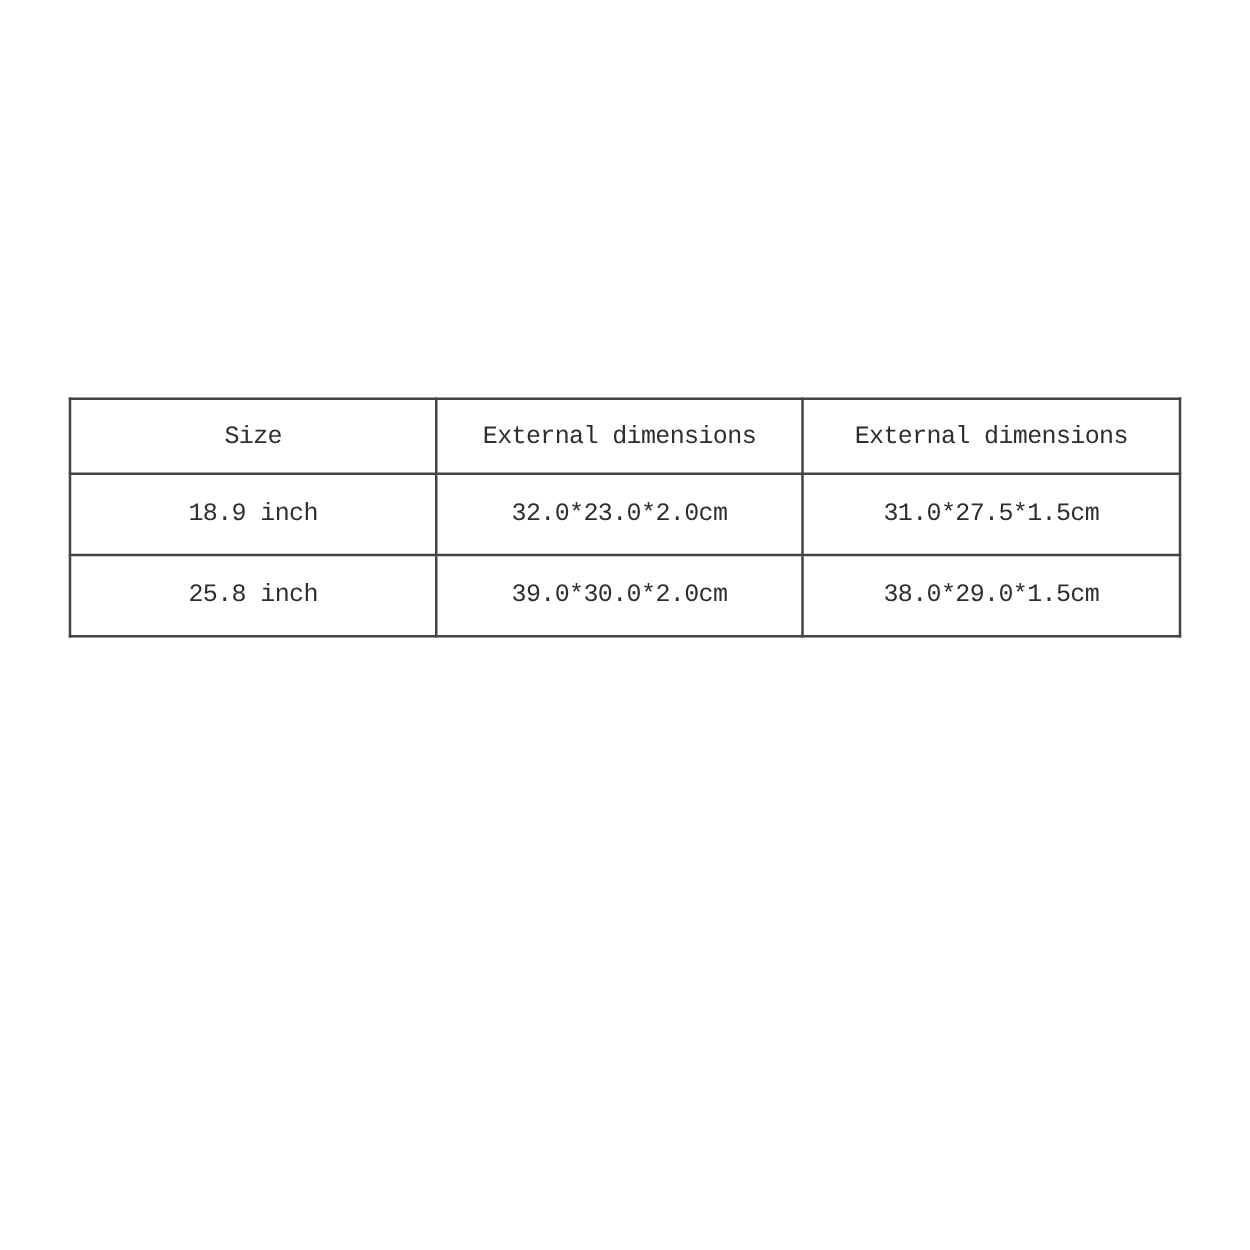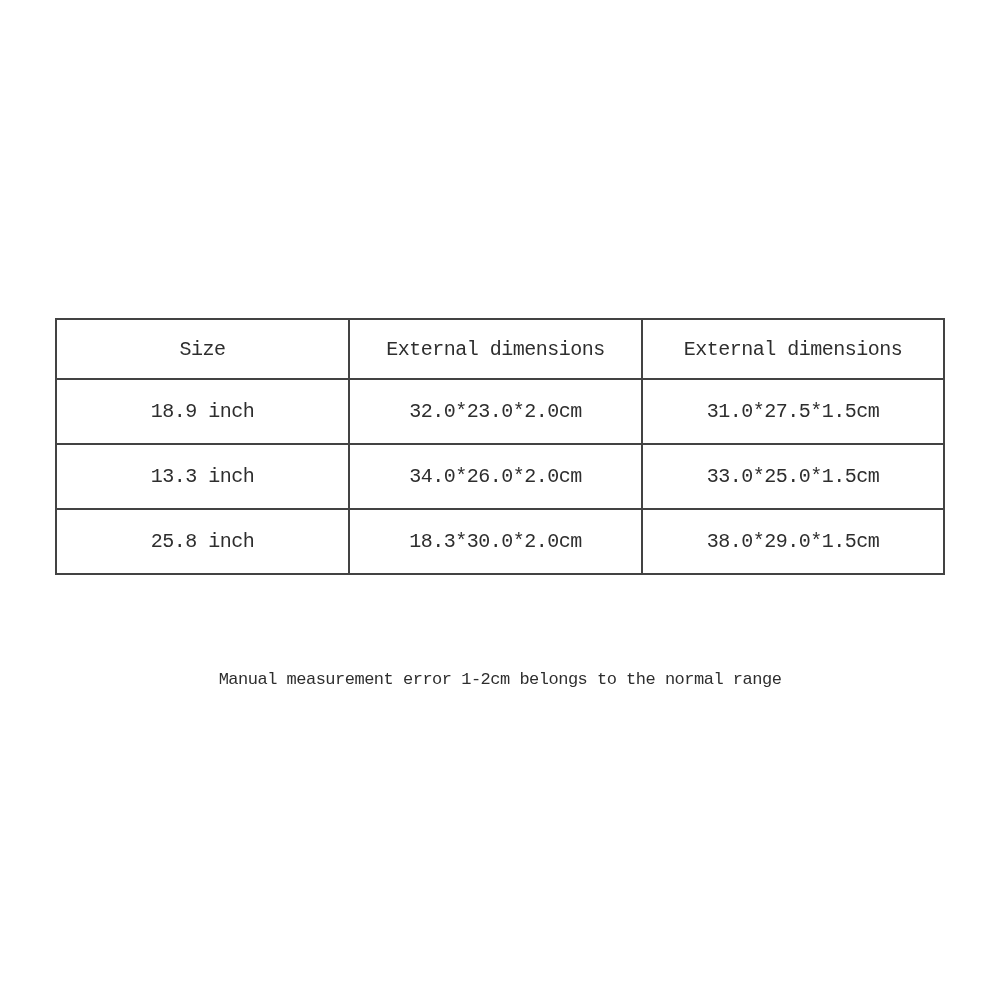--- a/index.html
+++ b/index.html
@@ -70,27 +70,21 @@
         <th>External dimensions</th>
       </tr>
     </thead>
     <tbody>
       <tr>
         <td>18.9 inch</td>
         <td>32.0*23.0*2.0cm</td>
         <td>31.0*27.5*1.5cm</td>
       </tr>
       <tr>
-        <td>13.3 inch</td>
-        <td>34.0*26.0*2.0cm</td>
-        <td>33.0*25.0*1.5cm</td>
-      </tr>
-      <tr>
         <td>25.8 inch</td>
-        <td>18.3*30.0*2.0cm</td>
+        <td>39.0*30.0*2.0cm</td>
         <td>38.0*29.0*1.5cm</td>
       </tr>
     </tbody>
   </table>
 
-  <div class="footnote">Manual measurement error 1-2cm belongs to the normal range</div>
 
 </div>
 
 </body></html>

